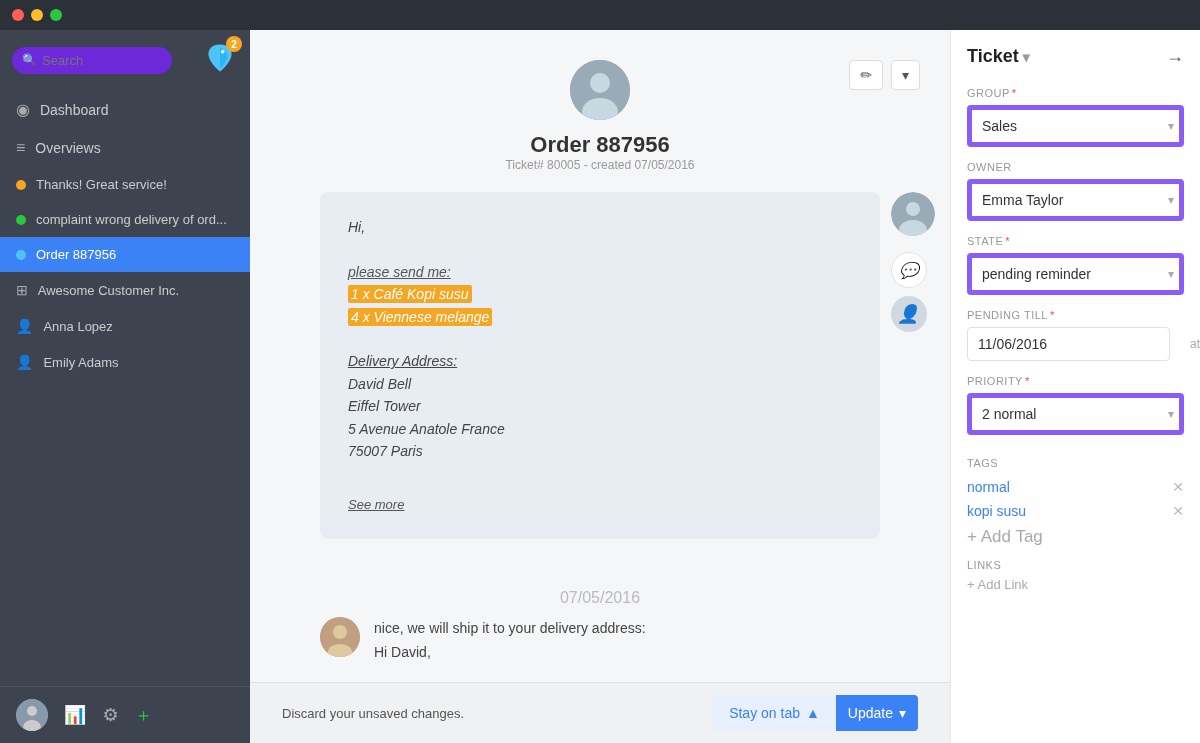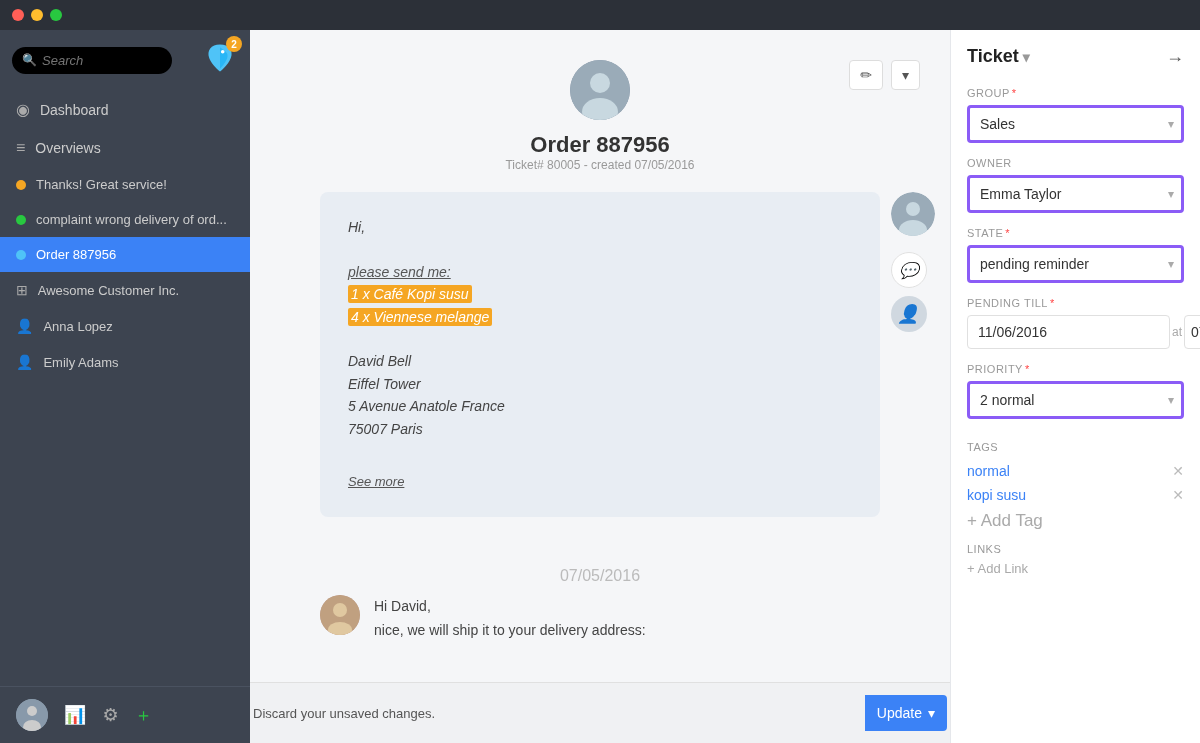--- a/index.html
+++ b/index.html
@@ -32,29 +32,28 @@
     
     .sidebar {
       width: 250px;
       background: #3d4450;
       display: flex;
       flex-direction: column;
       flex-shrink: 0;
       overflow-y: auto;
     }
     .search-box {
-      background: #000000;
+      background: #6d28d9;
       border: none;
       border-radius: 20px;
       padding: 6px 12px 6px 30px;
       color: #aaa;
       width: 160px;
       font-size: 13px;
       outline: none;
-      font-style: italic;
     }
 
     .sidebar-search-wrap {
       display: flex;
       align-items: center;
       padding: 10px 12px;
       position: relative;
     }
     .search-icon-wrap {
       position: relative;
@@ -268,21 +267,21 @@
     }
     .reply-text {
       font-size: 14px;
       color: #444;
       line-height: 1.7;
     }
 
     .bottom-bar {
       background: #f0f1f3;
       border-top: 1px solid #e0e0e0;
-      padding: 12px 3px;
+      padding: 12px 32px;
       display: flex;
       align-items: center;
       justify-content: space-between;
       flex-shrink: 0;
     }
 
     .discard-text {
       color: #555;
       font-size: 13px;
     }
@@ -379,21 +378,21 @@
       right: 10px;
       top: 50%;
       transform: translateY(-50%);
       color: #aaa;
       font-size: 12px;
       pointer-events: none;
     }
 
     .date-time-row {
       display: flex;
-      gap: 2px;
+      gap: 20px;
       align-items: center;
     }
     .date-input {
       flex: 1;
       padding: 8px 10px;
       border: 1px solid #e0e0e0;
       border-radius: 4px;
       font-size: 14px;
       color: #333;
     }
@@ -457,21 +456,21 @@
       width: 100%;
       display: flex;
       justify-content: center;
       margin-bottom: 20px;
       font-style: italic;
     }
 
     select.panel-select-el {
       width: 100%;
       padding: 8px 30px 8px 10px;
-      border: 3px solid #8b5cf6;
+      border: 5px solid #8b5cf6;
       border-radius: 4px;
       font-size: 14px;
       color: #333;
       background: white;
       appearance: none;
       cursor: pointer;
     }
   </style>
 </head>
 <body>
@@ -571,20 +570,21 @@
 
       <div class="email-bubble-wrap">
         <div class="email-bubble">
           <div class="email-text">
             <p>Hi,</p>
             <br>
             <p><a class="email-link">please send me:</a></p>
             <p><span class="highlight-text">1 x Café Kopi susu</span></p>
             <p><span class="highlight-text">4 x Viennese melange</span></p>
             <br>
+            <p><u>Delivery Address:</u></p>
             <p>David Bell</p>
             <p>Eiffel Tower</p>
             <p>5 Avenue Anatole France</p>
             <p>75007 Paris</p>
             <br>
             <a class="see-more">See more</a>
           </div>
 
           <div style="position:absolute; right:-55px; top:0; display:flex; flex-direction:column; gap:8px;">
             <div style="width:44px; height:44px; border-radius:50%; overflow:hidden;">
@@ -604,31 +604,35 @@
 
       <div class="reply-bubble">
         <div class="reply-avatar">
           <svg viewBox="0 0 40 40" width="40" height="40">
             <circle cx="20" cy="20" r="20" fill="#c0a080"></circle>
             <circle cx="20" cy="15" r="7" fill="#e0c8a0"></circle>
             <ellipse cx="20" cy="35" rx="12" ry="8" fill="#e0c8a0"></ellipse>
           </svg>
         </div>
         <div class="reply-text">
+          <p>nice, we will ship it to your delivery address:</p>
           <p>Hi David,</p>
-          <p>nice, we will ship it to your delivery address:</p>
           <br>
           
         </div>
       </div>
     </div>
 
     <div class="bottom-bar">
       <span class="discard-text">Discard your unsaved changes.</span>
       <div class="bottom-right-btns">
+        <button class="stay-tab-btn">
+          <span>Stay on tab</span>
+          <span>▲</span>
+        </button>
         <button class="update-btn">
           <span>Update</span>
           <span style="margin-left:6px;">▾</span>
         </button>
       </div>
     </div>
   </div>
 
   <div class="right-panel">
     <div class="panel-header">

